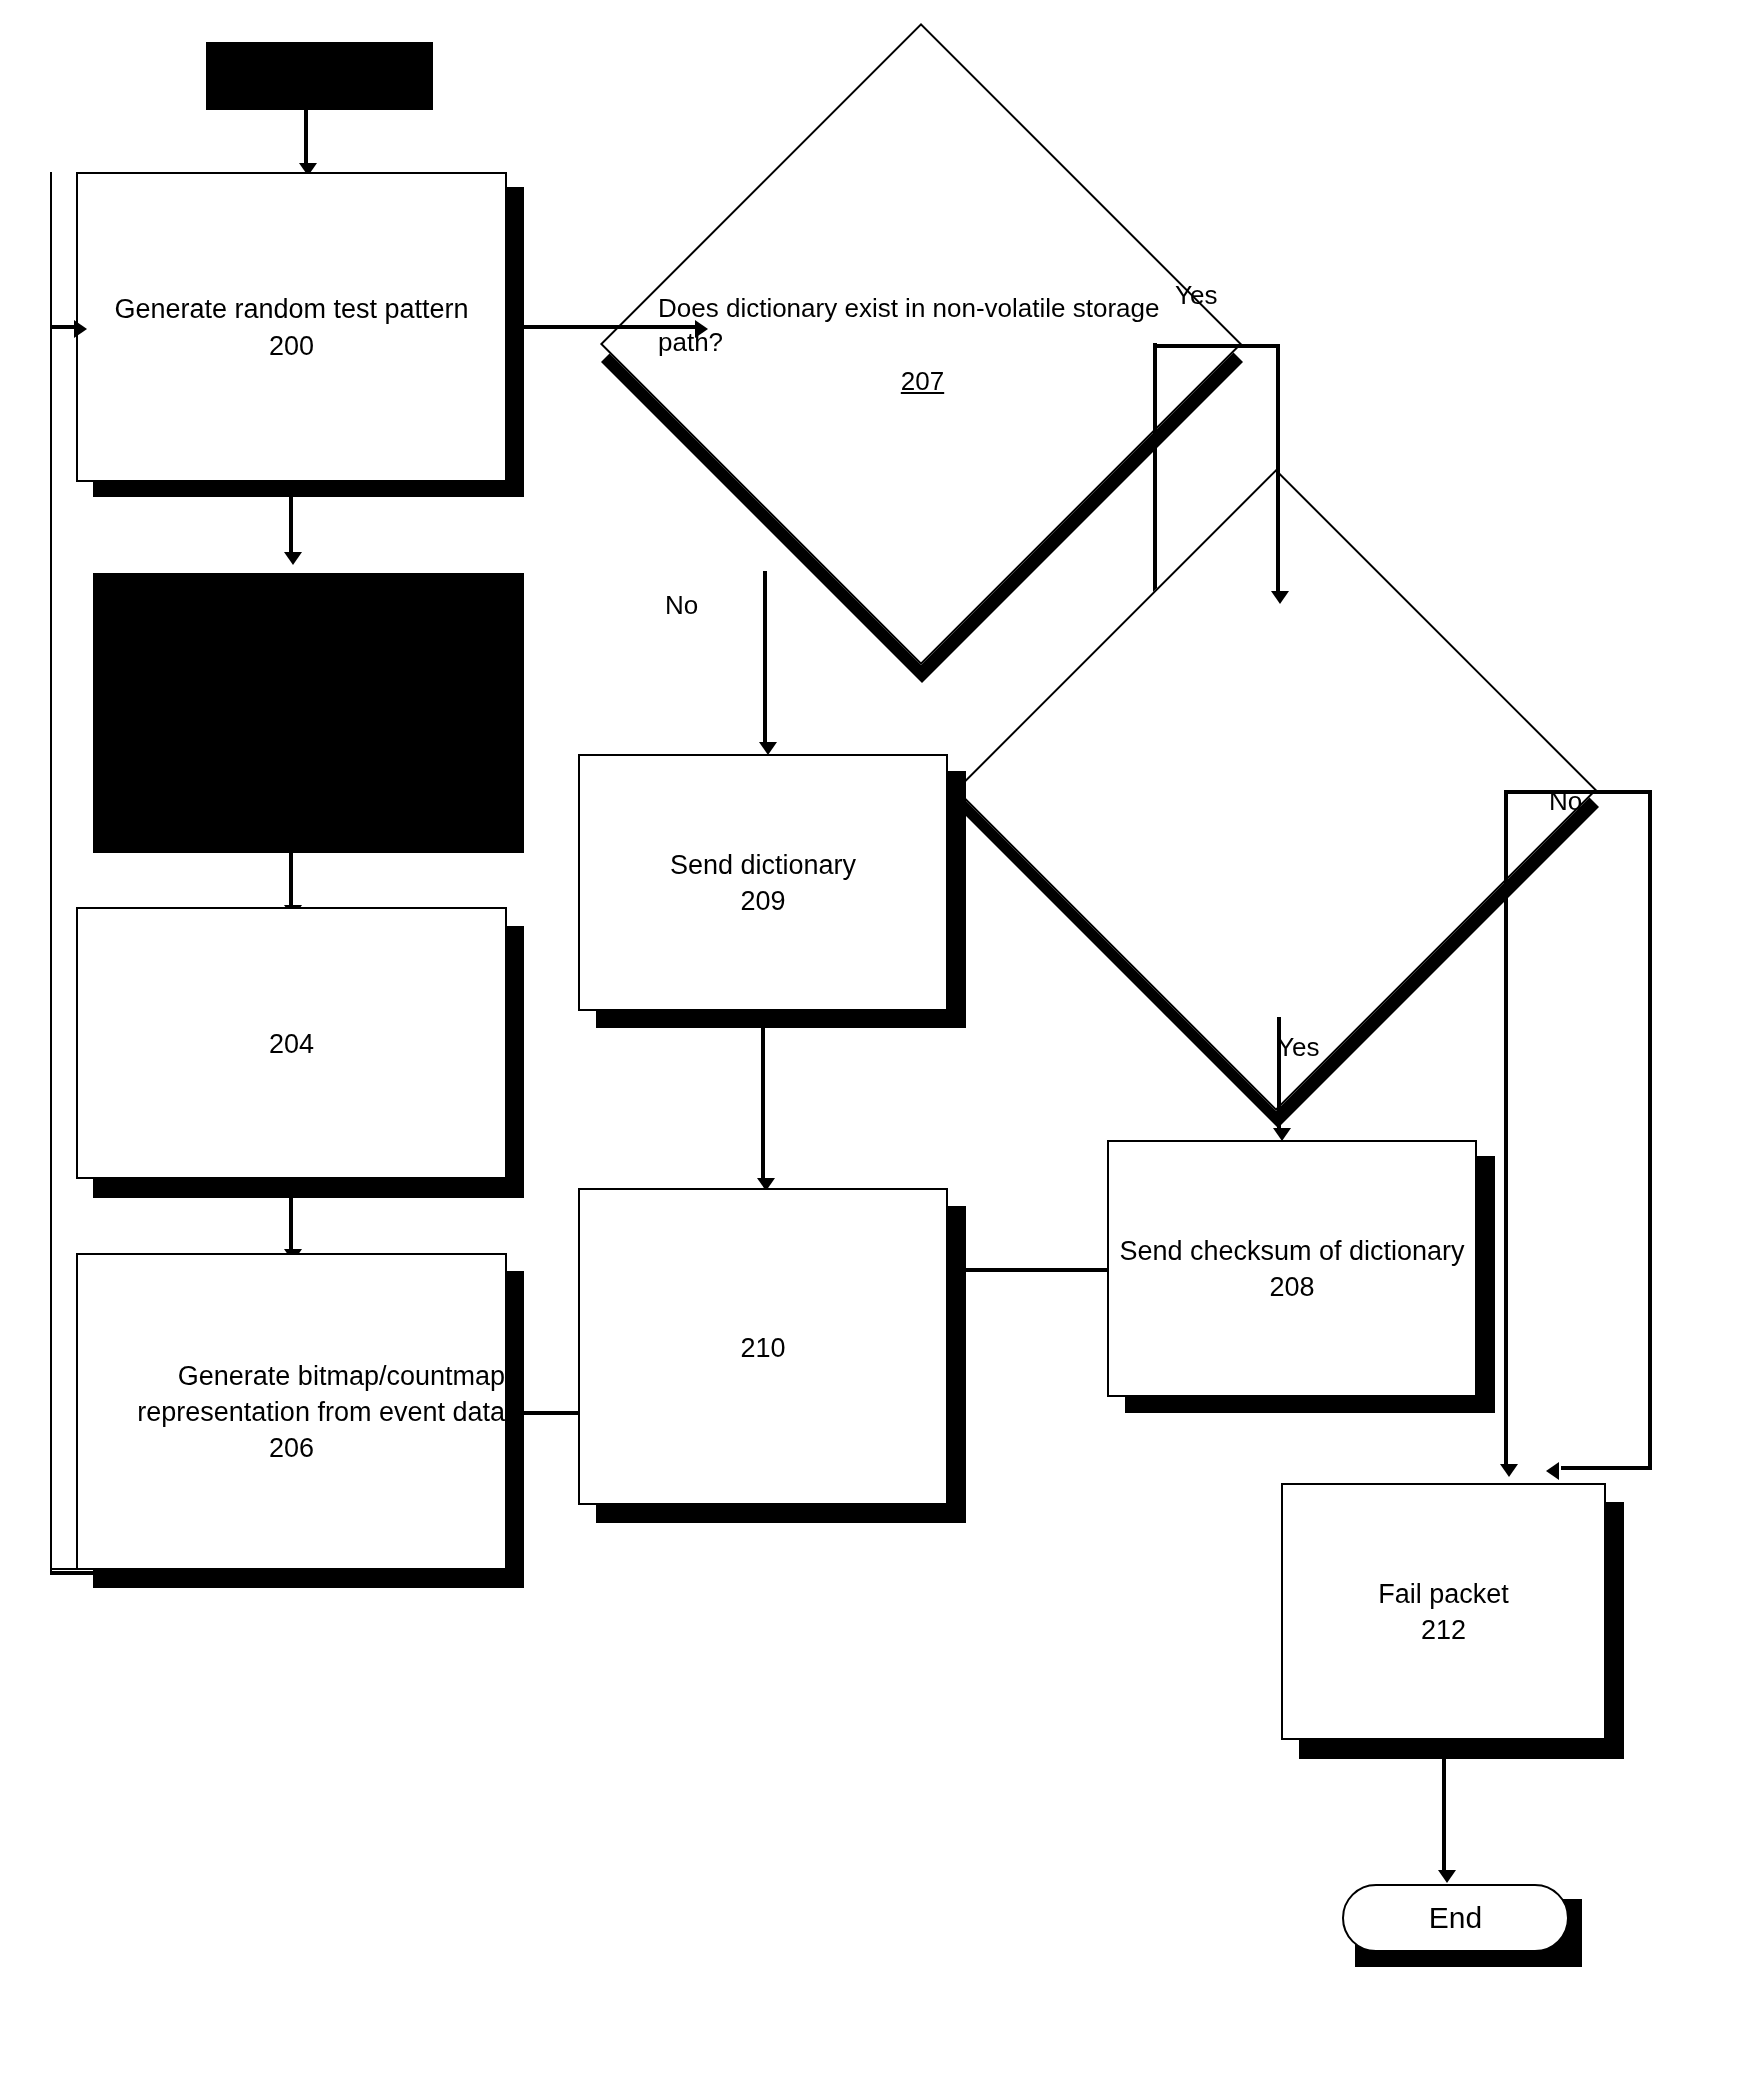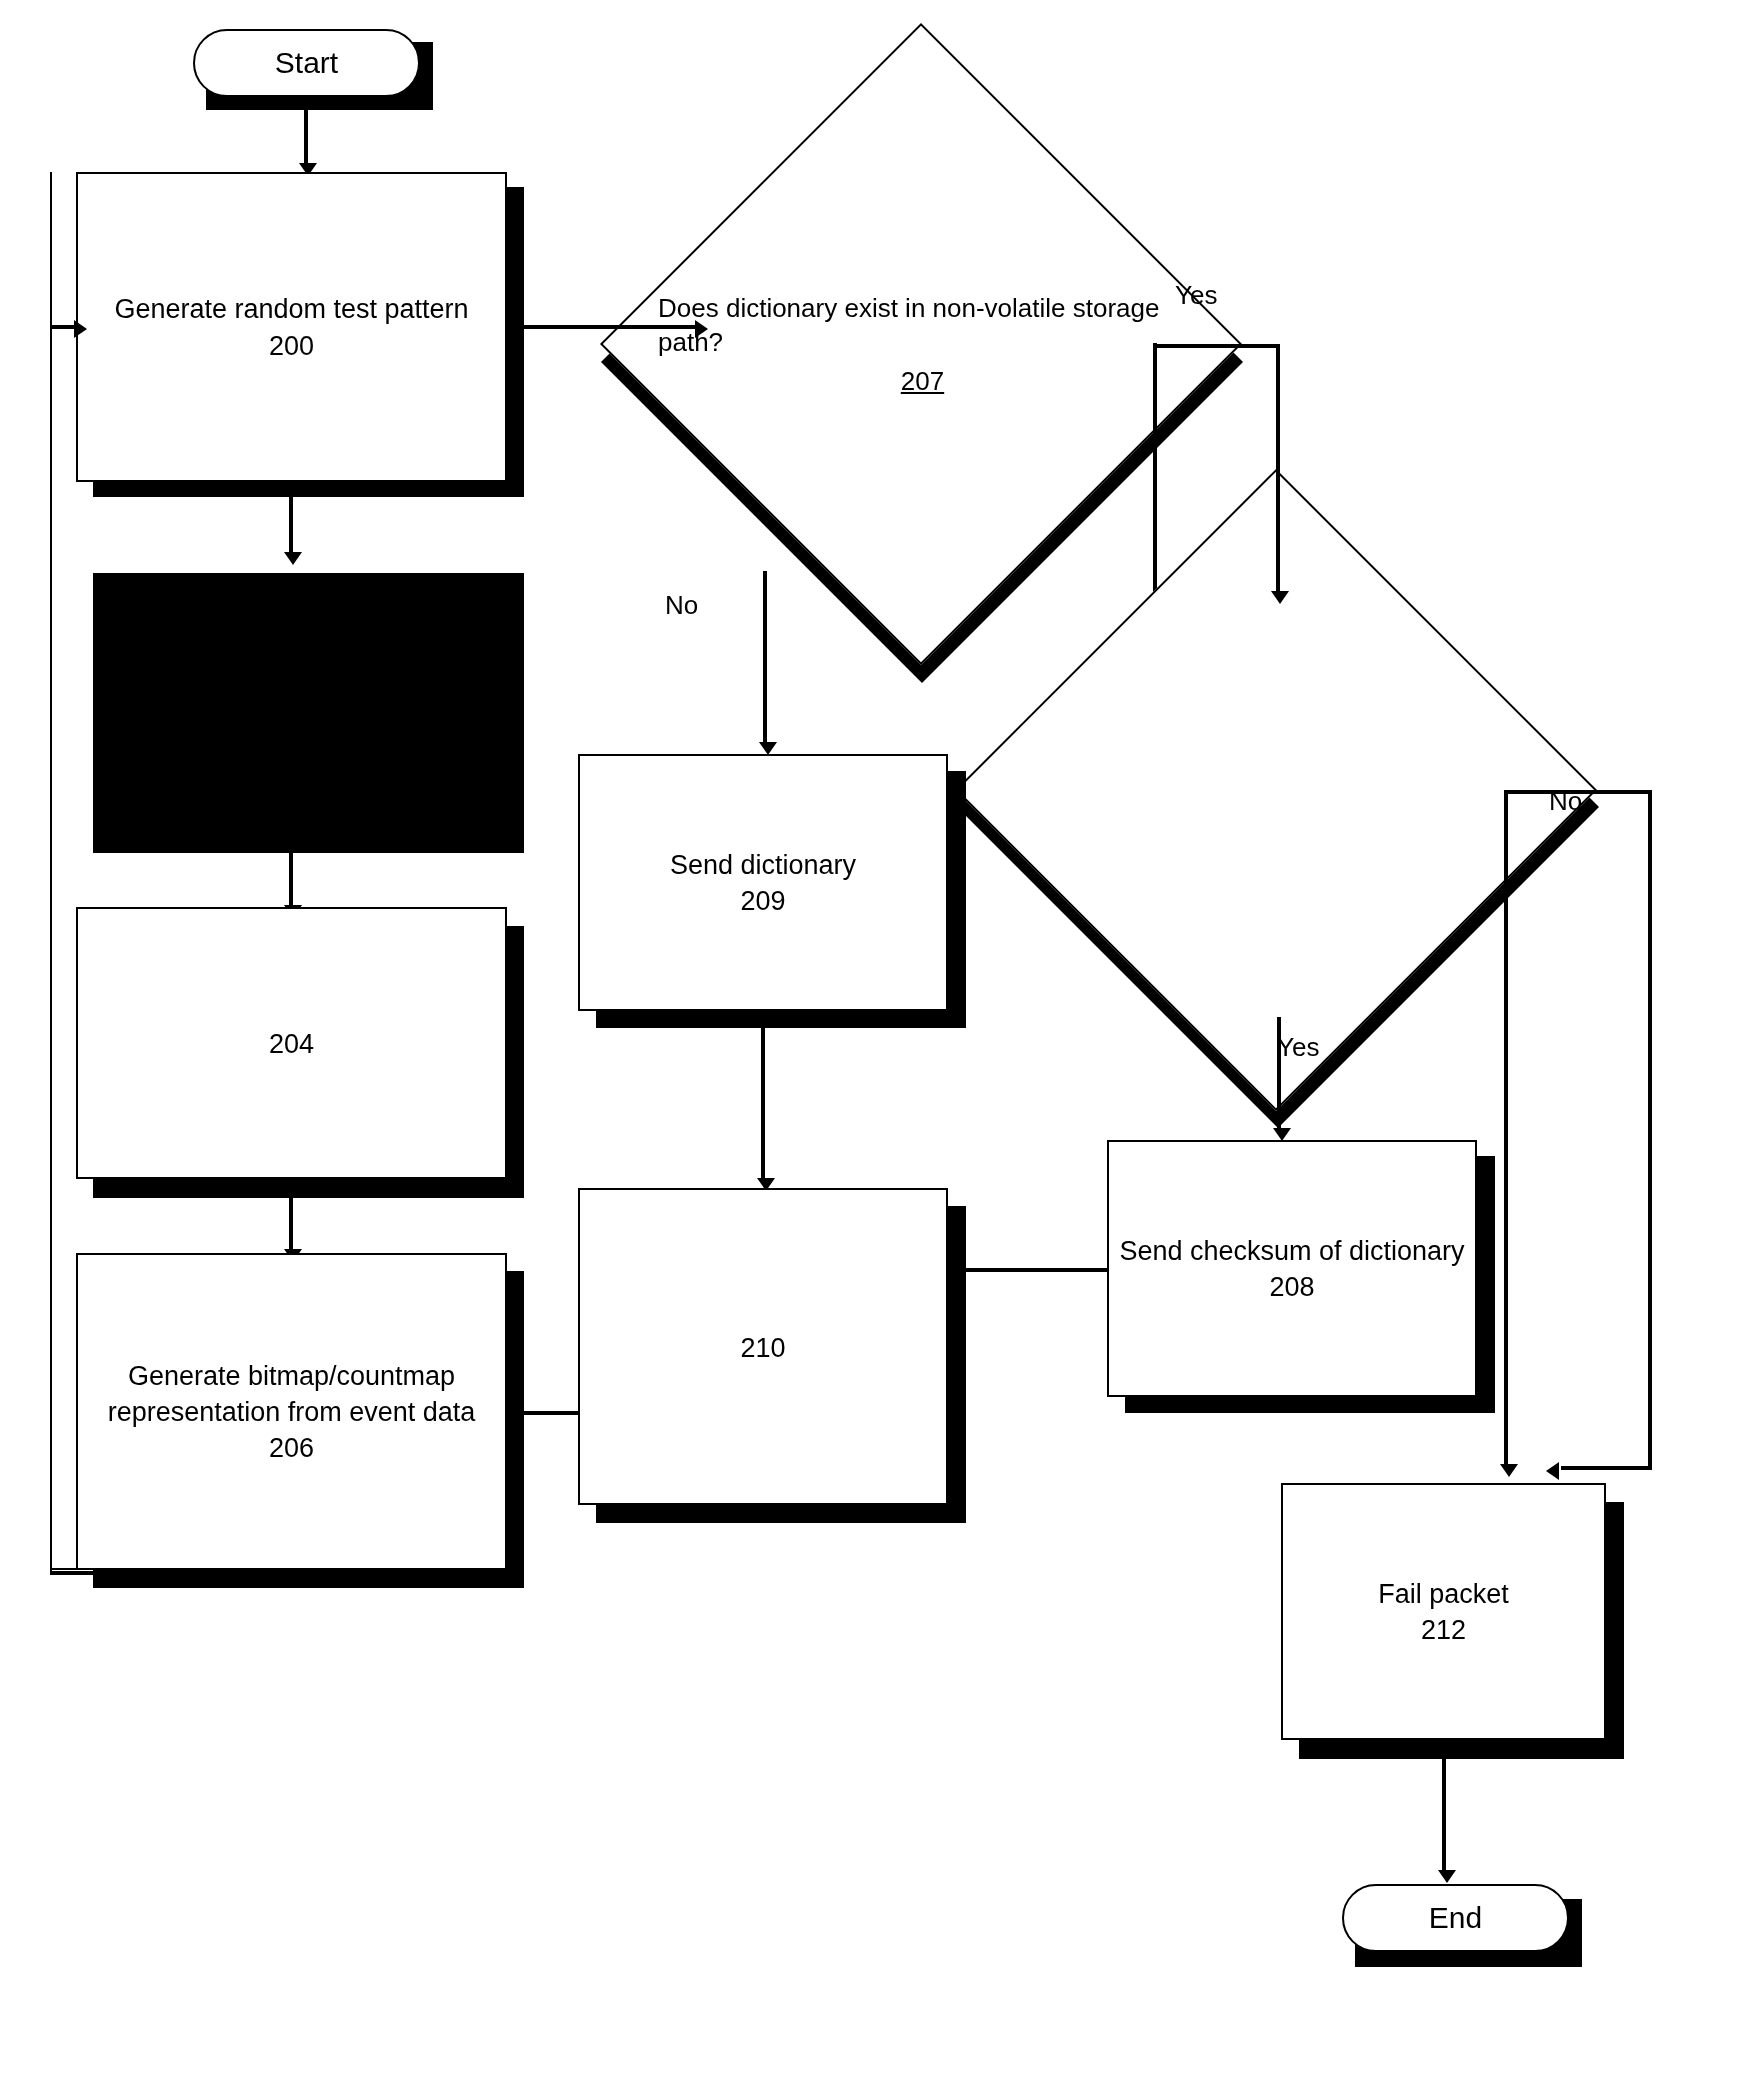--- a/index.html
+++ b/index.html
@@ -26,21 +26,21 @@
     }
 
     .box {
       position: absolute;
       background: #fff;
       border: 2.3px solid #000;
       display: flex;
       flex-direction: column;
       align-items: center;
       justify-content: center;
-      text-align: center;
+      text-align: right;
     }
 
     .box-text {
       font-size: 27px;
       font-weight: normal;
       line-height: 1.3;
       color: #000;
     }
 
     .box-num {
@@ -106,23 +106,20 @@
       border-bottom: 9px solid transparent;
       border-right: 13.6px solid #000;
     }
   </style>
 </head>
 <body>
 
 <div class="flowchart">
 
   <div class="box-shadow" style="left:206px; top:42px; width:227px; height:68px;"></div>
-  <div class="rounded-box" style="left:193px; top:29px; width:227px; height:68px;">
-    <span class="rounded-text">Start</span>
-  </div>
 
   <div class="arrow" style="left:304px; top:97px; width:3.8px; height:68px;"></div>
   <div class="arrowhead-down" style="left:299px; top:163px;"></div>
 
   <div class="box-shadow" style="left:93px; top:187px; width:431px; height:310px;"></div>
 
   <div class="box" style="left:76px; top:172px; width:431px; height:310px;">
     <span class="box-text">Generate random test pattern</span>
     <span class="box-num">200</span>
   </div>

